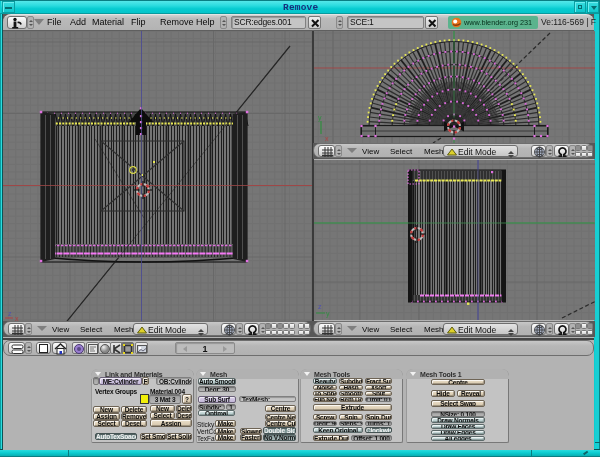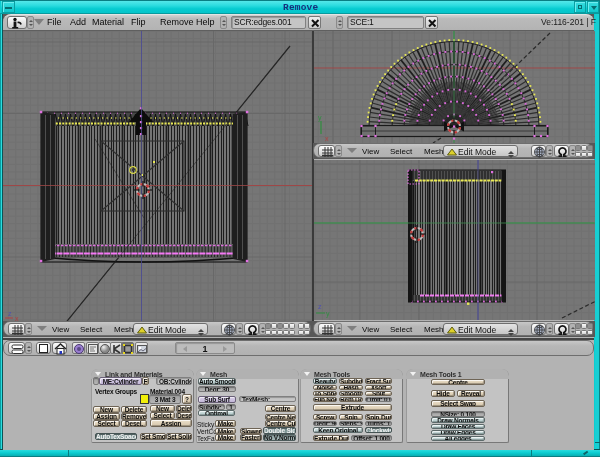--- a/index.html
+++ b/index.html
@@ -61,21 +61,29 @@
     <div style="left:336px;top:16px;width:7px;height:13px;background:#b2b2b2;border:1px solid #8a8a8a;border-radius:2px">
       <div style="position:absolute;left:1px;top:1px;width:0;height:0;border:2.5px solid transparent;border-bottom-color:#555"></div>
       <div style="position:absolute;left:1px;top:7px;width:0;height:0;border:2.5px solid transparent;border-top-color:#555"></div>
     </div>
     <div class="fld" style="left:347px;top:16px;width:77px;height:13px"><span style="font:8.5px 'Liberation Sans'">SCE:1</span></div>
     <div style="left:425px;top:16px;width:13px;height:13px;background:linear-gradient(#efefef,#cacaca);border:1px solid #777;border-radius:2px">
       <svg width="11" height="11" style="position:absolute;left:1px;top:1px">
         <path d="M2,2 L8.5,8.5 M8.5,2 L2,8.5" stroke="#111" stroke-width="2"></path>
       </svg>
     </div>
-    <div style="left:541px;top:17px;font:8.5px 'Liberation Sans';color:#1a1a1a;white-space:nowrap">Ve:116-201 | F</div>
+    <div style="left:448px;top:16px;width:90px;height:13px;background:#5bb38d;border-radius:2px">
+      <svg width="12" height="11" style="position:absolute;left:3px;top:1px">
+        <circle cx="5.5" cy="5.5" r="4.8" fill="#e8741e"></circle>
+        <circle cx="4.2" cy="4.6" r="2" fill="#fff"></circle>
+        <path d="M2,7.5 Q5.5,9.5 9.5,6.5" stroke="#8a3a0a" stroke-width="1.4" fill="none"></path>
+      </svg>
+      <div style="position:absolute;left:16px;top:2px;font:7.3px 'Liberation Sans';color:#07301c">www.blender.org 231</div>
+    </div>
+    <div style="left:541px;top:17px;font:8.5px 'Liberation Sans';color:#1a1a1a;white-space:nowrap">Ve:116-569 | F</div>
     <svg style="position:absolute;left:3px;top:31px" width="310" height="290" viewBox="0 0 310 290">
       <rect width="310" height="290" fill="#767676"></rect>
       <line x1="5.3" y1="0" x2="5.3" y2="290" stroke="#717171" stroke-width="1"></line>
       <line x1="12.7" y1="0" x2="12.7" y2="290" stroke="#717171" stroke-width="1"></line>
       <line x1="20.1" y1="0" x2="20.1" y2="290" stroke="#717171" stroke-width="1"></line>
       <line x1="27.5" y1="0" x2="27.5" y2="290" stroke="#717171" stroke-width="1"></line>
       <line x1="34.9" y1="0" x2="34.9" y2="290" stroke="#717171" stroke-width="1"></line>
       <line x1="42.3" y1="0" x2="42.3" y2="290" stroke="#717171" stroke-width="1"></line>
       <line x1="49.7" y1="0" x2="49.7" y2="290" stroke="#717171" stroke-width="1"></line>
       <line x1="57.1" y1="0" x2="57.1" y2="290" stroke="#717171" stroke-width="1"></line>

